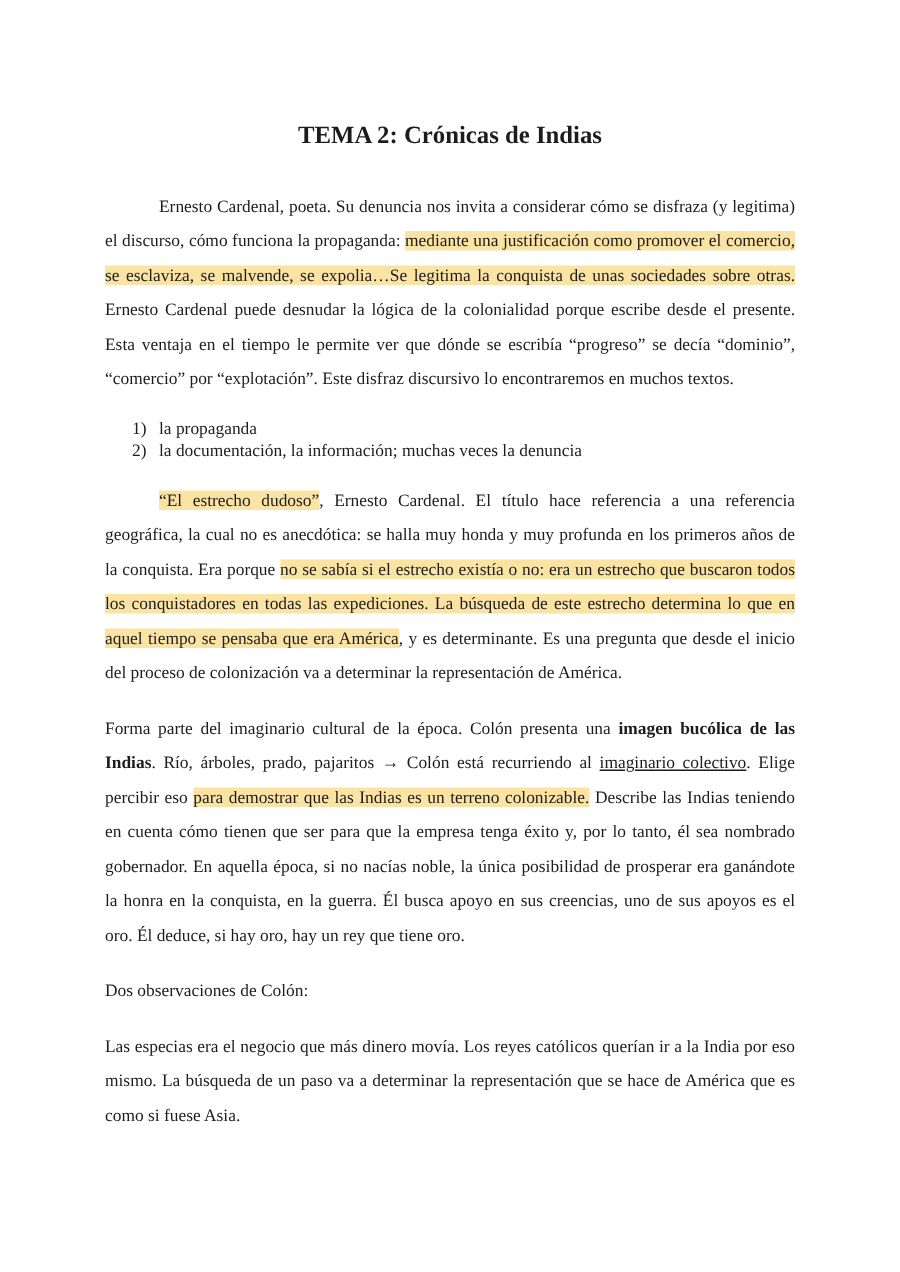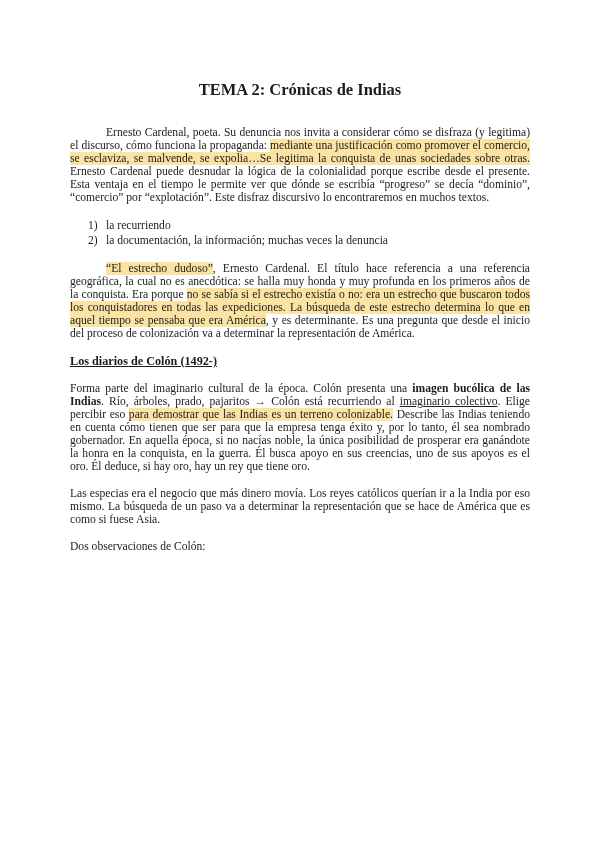--- a/index.html
+++ b/index.html
@@ -23,21 +23,21 @@
     font-family: Liberation Serif, serif;
   }
   .doc-title {
     text-align: center;
     font-weight: bold;
     font-size: 16.5px;
     margin: 0 0 26px 0;
   }
   .para {
     font-size: 11.6px;
-    line-height: 13px;
+    line-height: 23px;
     text-align: justify;
     margin: 0 0 14px 0;
   }
   .para.indent {
     text-indent: 36px;
   }
   .heading {
     font-size: 12.2px;
     line-height: 14.2px;
     font-weight: bold;
@@ -74,26 +74,25 @@
 </head>
 <body>
 
 <div class="page">
   <div class="doc-title">TEMA 2: Crónicas de Indias</div>
   <div id="doc-body">
       <div class="para indent"><span class="run-normal">Ernesto Cardenal, poeta. Su denuncia nos invita a considerar cómo se disfraza (y legitima) el discurso, cómo funciona la propaganda: </span><span class="run-highlight">mediante una justificación como promover el comercio, se esclaviza, se malvende, se expolia…Se legitima la conquista de unas sociedades sobre otras.</span><span class="run-normal"> Ernesto Cardenal puede desnudar la lógica de la colonialidad porque escribe desde el presente. Esta ventaja en el tiempo le permite ver que dónde se escribía “progreso” se decía “dominio”, “comercio” por “explotación”. Este disfraz discursivo lo encontraremos en muchos textos.</span></div>
       <div class="list-block">
         <div class="list-row">
           <span class="list-marker">1)</span>
-          <span class="list-text"><span class="run-normal">la recurriendo</span></span>
+          <span class="list-text"><span class="run-normal">la propaganda</span></span>
         </div>
         <div class="list-row">
           <span class="list-marker">2)</span>
           <span class="list-text"><span class="run-normal">la documentación, la información; muchas veces la denuncia</span></span>
         </div>
       </div>
       <div class="para indent"><span class="run-highlight">“El estrecho dudoso”</span><span class="run-normal">, Ernesto Cardenal. El título hace referencia a una referencia geográfica, la cual no es anecdótica: se halla muy honda y muy profunda en los primeros años de la conquista. Era porque </span><span class="run-highlight">no se sabía si el estrecho existía o no: era un estrecho que buscaron todos los conquistadores en todas las expediciones. La búsqueda de este estrecho determina lo que en aquel tiempo se pensaba que era América</span><span class="run-normal">, y es determinante. Es una pregunta que desde el inicio del proceso de colonización va a determinar la representación de América.</span></div>
-      <div class="heading"><span class="run-normal">Los diarios de Colón (1492-)</span></div>
       <div class="para"><span class="run-normal">Forma parte del imaginario cultural de la época. Colón presenta una </span><span class="run-bold">imagen bucólica de las Indias</span><span class="run-normal">. Río, árboles, prado, pajaritos → Colón está recurriendo al </span><span class="run-underline">imaginario colectivo</span><span class="run-normal">. Elige percibir eso </span><span class="run-highlight">para demostrar que las Indias es un terreno colonizable.</span><span class="run-normal"> Describe las Indias teniendo en cuenta cómo tienen que ser para que la empresa tenga éxito y, por lo tanto, él sea nombrado gobernador. En aquella época, si no nacías noble, la única posibilidad de prosperar era ganándote la honra en la conquista, en la guerra. Él busca apoyo en sus creencias, uno de sus apoyos es el oro. Él deduce, si hay oro, hay un rey que tiene oro.</span></div>
+      <div class="para"><span class="run-normal">Dos observaciones de Colón:</span></div>
       <div class="para"><span class="run-normal">Las especias era el negocio que más dinero movía. Los reyes católicos querían ir a la India por eso mismo. La búsqueda de un paso va a determinar la representación que se hace de América que es como si fuese Asia.</span></div>
-      <div class="para"><span class="run-normal">Dos observaciones de Colón:</span></div>
     </div>
 </div>
 
 </body></html>

